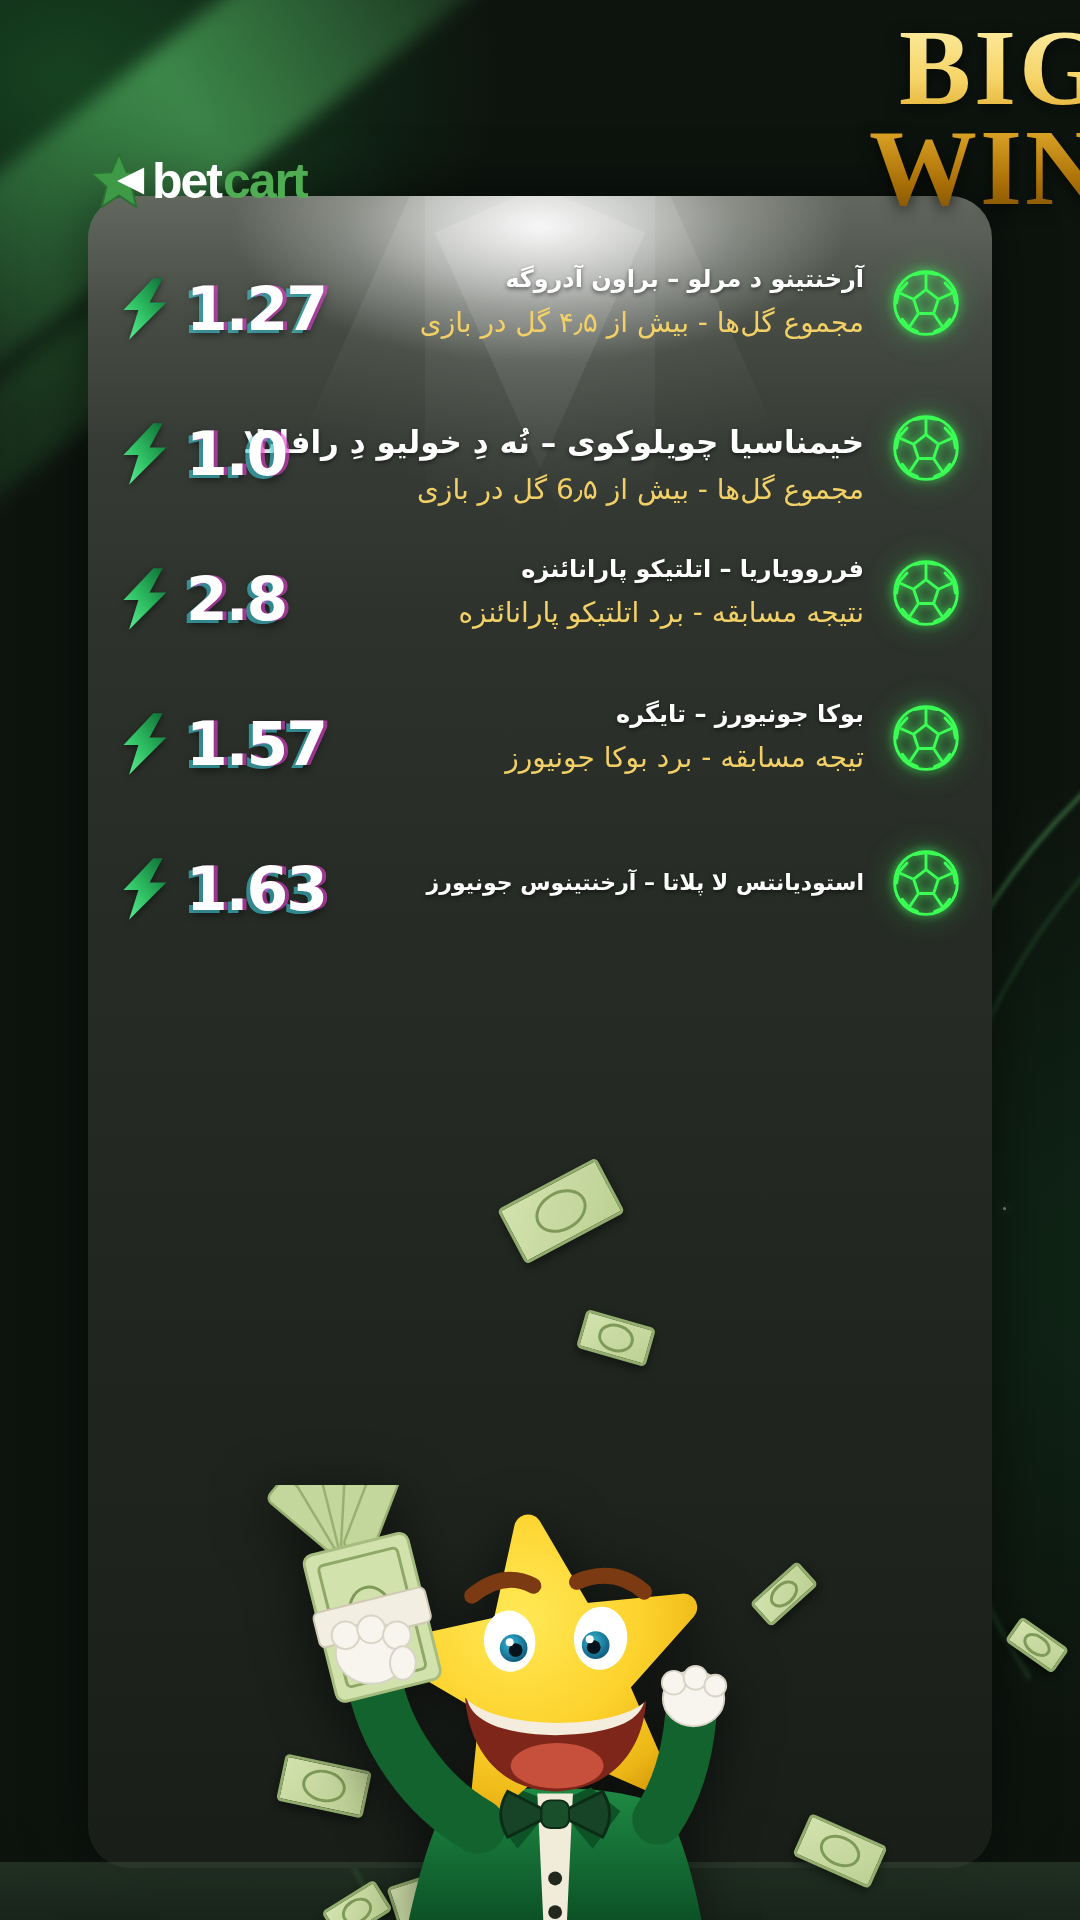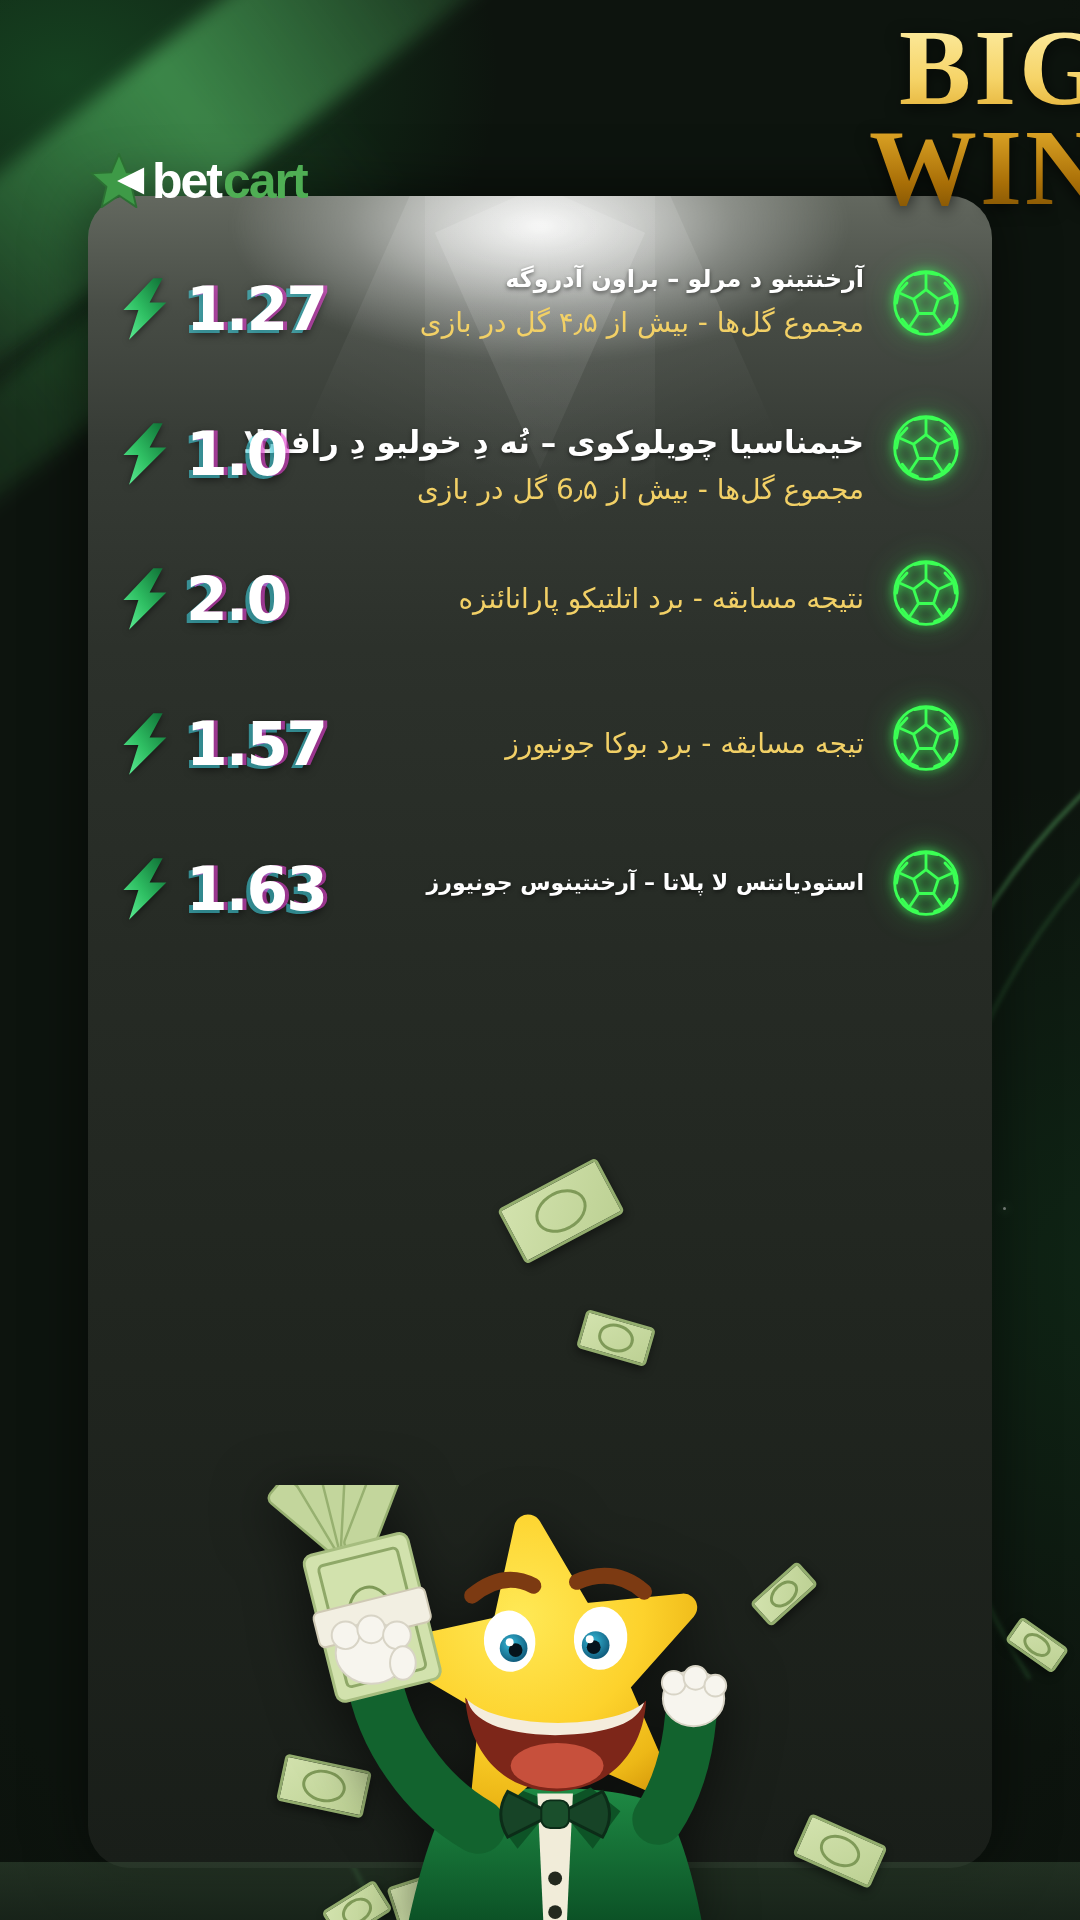--- a/index.html
+++ b/index.html
@@ -206,36 +206,37 @@
             <line x1="27" y1="36" x2="11" y2="29"></line>
             <polyline points="28,10 40,8 52,10"></polyline>
             <polyline points="71,40 69,29 60,19"></polyline>
             <polyline points="49,70 58,66 65,57"></polyline>
             <polyline points="15,57 22,66 31,70"></polyline>
             <polyline points="20,19 11,29 9,40"></polyline>
           </g>
         </svg>
       </div>
       <div class="txt">
+        <div class="title">فرروویاریا – اتلتیکو پارانائنزه</div>
         <div class="subtitle">نتیجه مسابقه - برد اتلتیکو پارانائنزه</div>
       </div>
       <div class="odds">
         <span class="bolt">
           <svg viewBox="0 0 60 70" width="56" height="66">
             <defs>
               <linearGradient id="boltg2" x1="1" y1="0" x2="0" y2="1">
                 <stop offset="0%" stop-color="#0d6b33"></stop>
                     <stop offset="55%" stop-color="#2fbf63"></stop>
                     <stop offset="100%" stop-color="#62f29a"></stop>
               </linearGradient>
             </defs>
             <path d="M40 2 L8 36 L24 36 L14 68 L54 28 L36 28 L50 2 Z" fill="url(#boltg2)"></path>
           </svg>
         </span>
-        <span class="num">2.0</span>
+        <span class="num">2.8</span>
       </div>
     </div>
 
     <div class="row">
       <div class="ball">
         <svg viewBox="0 0 80 80" width="76" height="76">
           <g fill="none" stroke="#3bff54" stroke-width="3" stroke-linejoin="round" stroke-linecap="round">
             <circle cx="40" cy="40" r="33"></circle>
             <polygon points="40,26 53,36 48,51 32,51 27,36"></polygon>
             <line x1="40" y1="26" x2="40" y2="8"></line>
@@ -245,20 +246,21 @@
             <line x1="27" y1="36" x2="11" y2="29"></line>
             <polyline points="28,10 40,8 52,10"></polyline>
             <polyline points="71,40 69,29 60,19"></polyline>
             <polyline points="49,70 58,66 65,57"></polyline>
             <polyline points="15,57 22,66 31,70"></polyline>
             <polyline points="20,19 11,29 9,40"></polyline>
           </g>
         </svg>
       </div>
       <div class="txt">
+        <div class="title">بوکا جونیورز – تایگره</div>
         <div class="subtitle">تیجه مسابقه - برد بوکا جونیورز</div>
       </div>
       <div class="odds">
         <span class="bolt">
           <svg viewBox="0 0 60 70" width="56" height="66">
             <defs>
               <linearGradient id="boltg3" x1="1" y1="0" x2="0" y2="1">
                 <stop offset="0%" stop-color="#0d6b33"></stop>
                     <stop offset="55%" stop-color="#2fbf63"></stop>
                     <stop offset="100%" stop-color="#62f29a"></stop>

